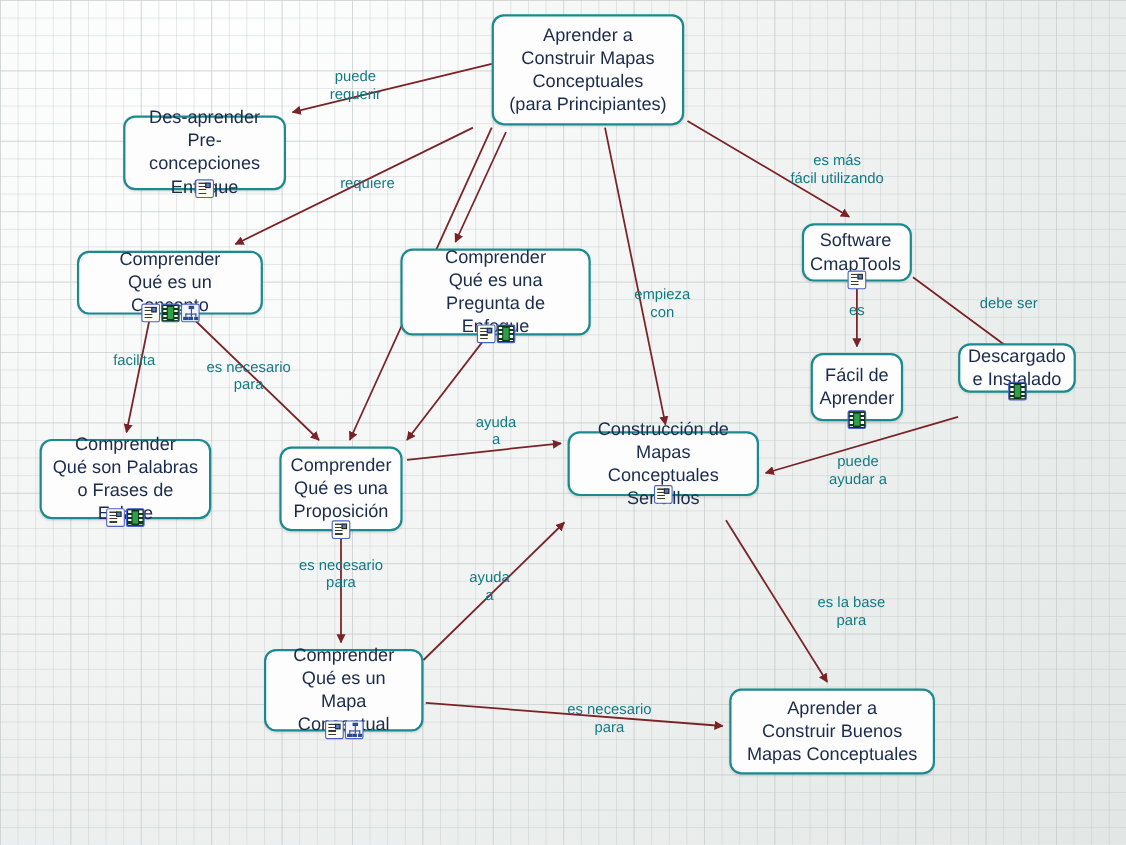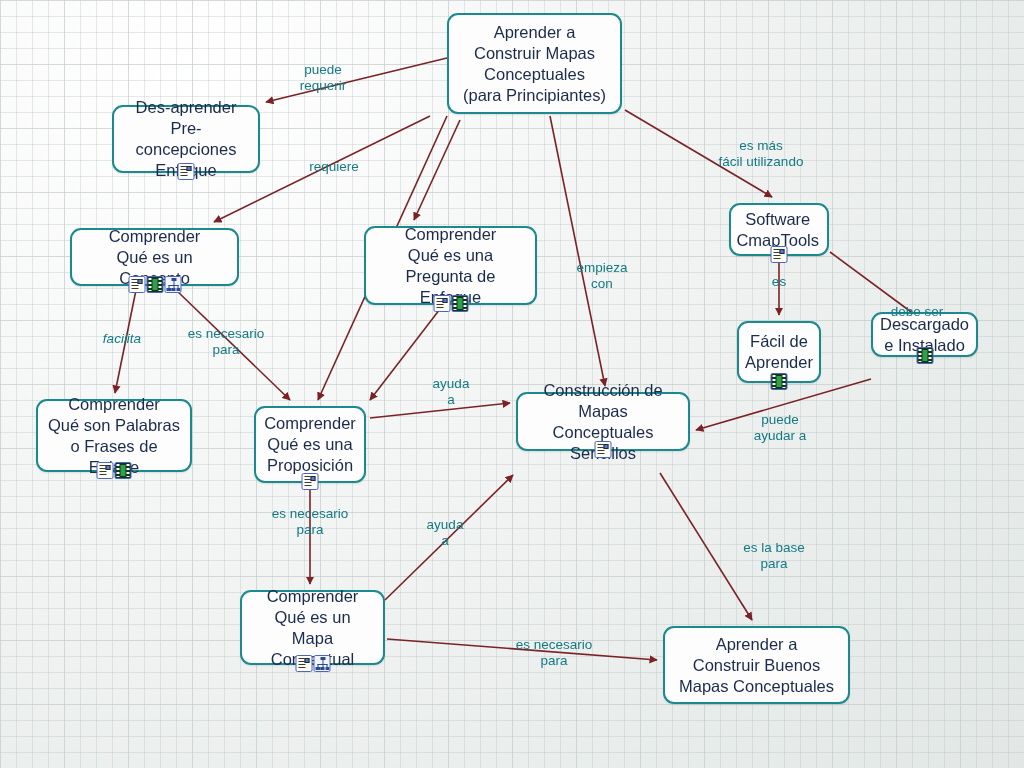--- a/index.html
+++ b/index.html
@@ -210,27 +210,27 @@
 Mapas Conceptuales</div></div>
     </div>
   <div id="labels-layer">
       <div class="elabel" style="left: 323px; top: 62px;">puede
 requerir</div>
       <div class="elabel" style="left: 334px; top: 159px;">requiere</div>
       <div class="elabel" style="left: 602px; top: 260px;">empieza
 con</div>
       <div class="elabel" style="left: 761px; top: 138px;">es más
 fácil utilizando</div>
-      <div class="elabel" style="left: 122px; top: 331px; font-style: italic;">facilita</div>
+      <div class="elabel" style="left: 122px; top: 320px;">facilita</div>
       <div class="elabel" style="left: 226px; top: 326px;">es necesario
 para</div>
       <div class="elabel" style="left: 451px; top: 376px;">ayuda
 a</div>
       <div class="elabel" style="left: 779px; top: 274px;">es</div>
-      <div class="elabel" style="left: 917px; top: 268px; margin-top: 36px;">debe ser</div>
+      <div class="elabel" style="left: 917px; top: 268px;">debe ser</div>
       <div class="elabel" style="left: 780px; top: 412px;">puede
 ayudar a</div>
       <div class="elabel" style="left: 310px; top: 506px;">es necesario
 para</div>
       <div class="elabel" style="left: 445px; top: 517px;">ayuda
 a</div>
       <div class="elabel" style="left: 731px; top: 540px; margin-left: 43px;">es la base
 para</div>
       <div class="elabel" style="left: 554px; top: 637px;">es necesario
 para</div>

